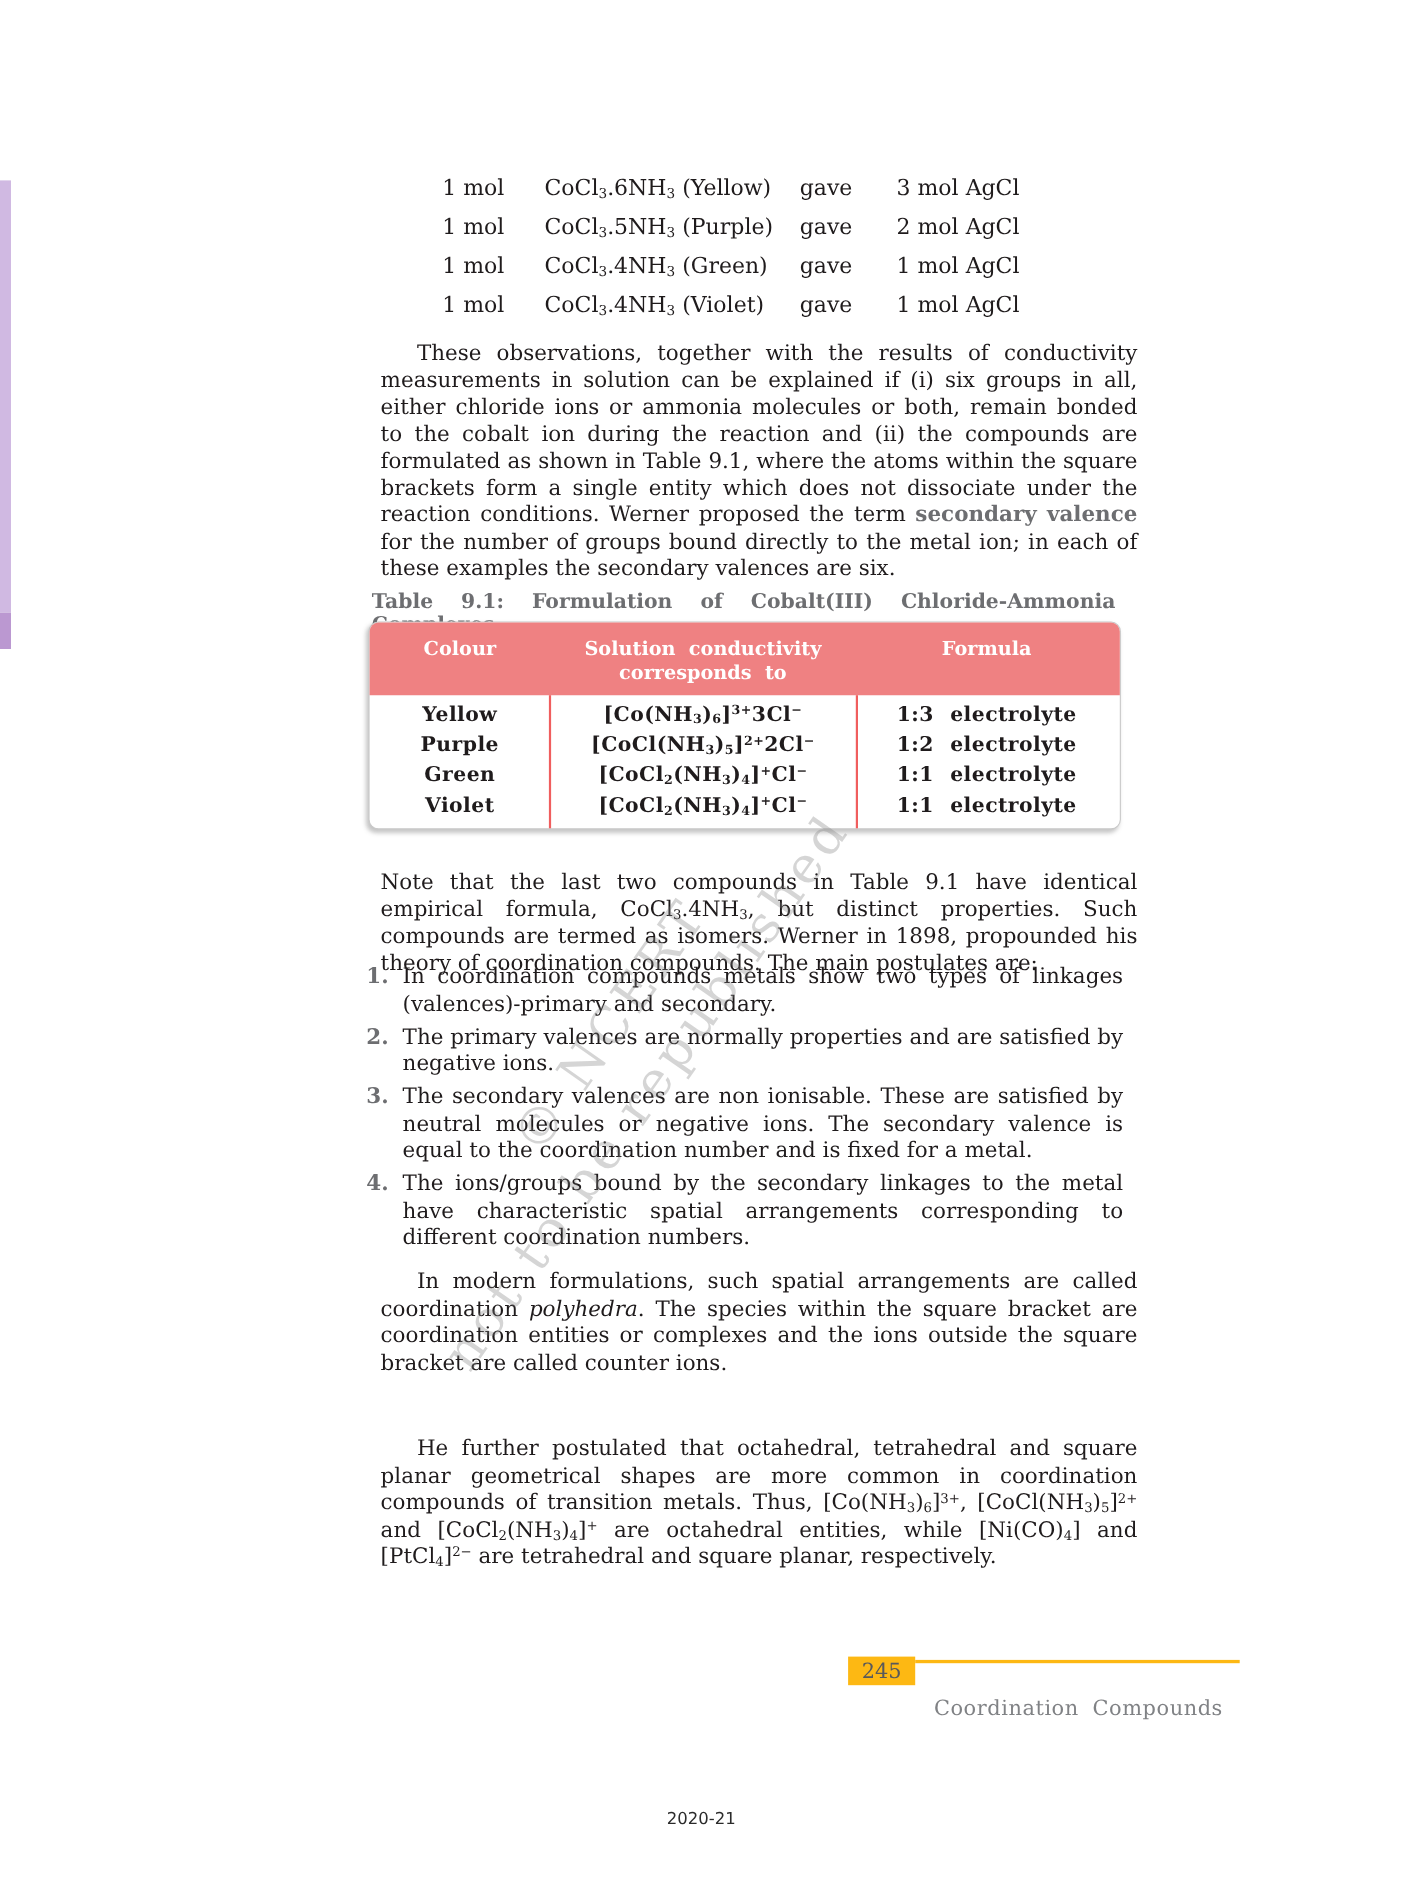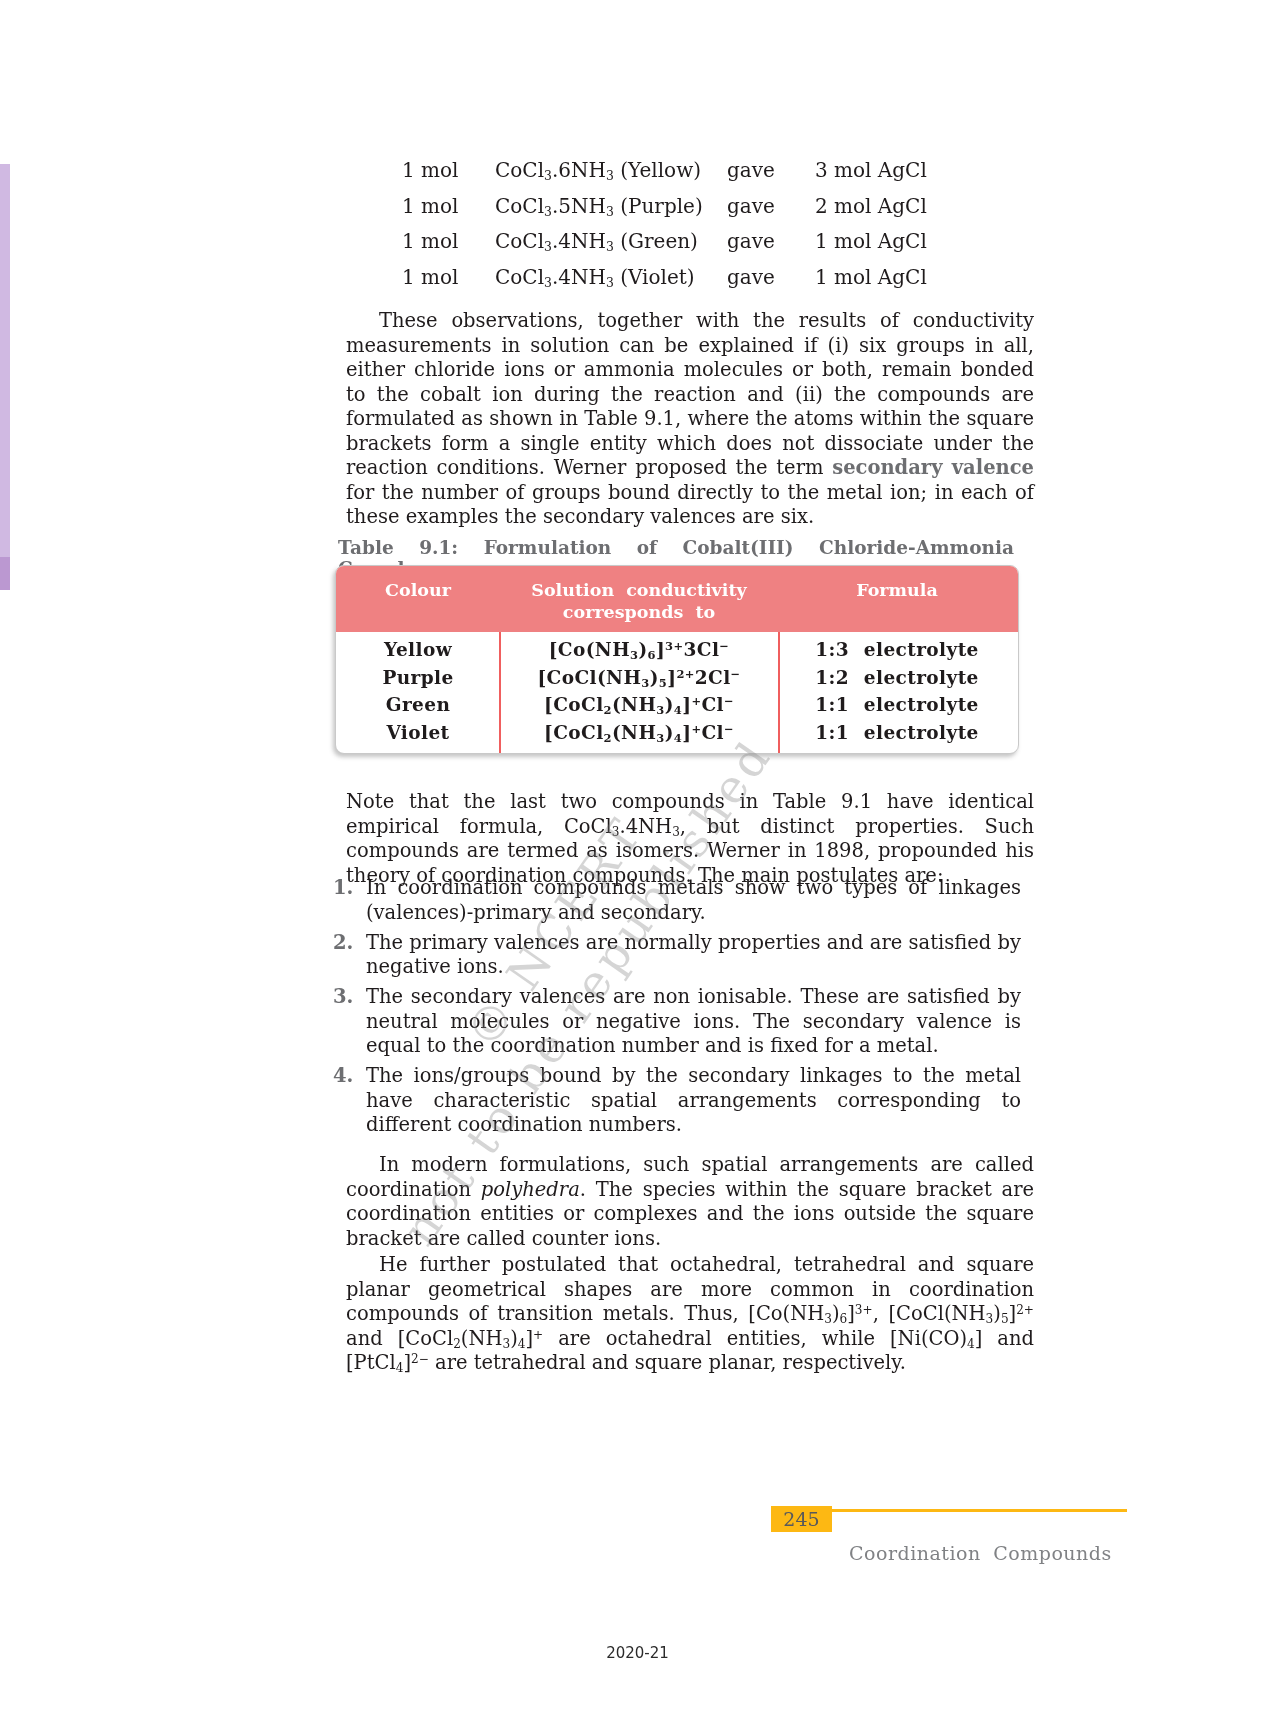--- a/index.html
+++ b/index.html
@@ -15,21 +15,21 @@
   .equations{position:absolute;left:402px;top:153px;display:grid;grid-template-columns:93px 232px 88px auto;font-size:20px;line-height:35.6px;}
   .eq-row{display:contents;}
 
   
   .para{position:absolute;left:333px;width:688px;margin:13px;text-align:justify;font-size:19.5px;line-height:24.5px;}
   .para.indent{text-indent:33px;}
   .para b{color:var(--accent_gray,#6d6e71);}
   .p-observations{top:296px;}
   .p-note{top:777px;}
   .p-modern{top:1140px;}
-  .p-further{top:1240px;}
+  .p-further{top:1292px;}
   sub,sup{line-height:0;font-size:.62em;}
   sub{vertical-align:-.22em;}
   sup{vertical-align:.5em;}
 
   
   .table-title{position:absolute;left:338px;top:537px;width:676px;font-weight:bold;color:var(--accent_gray,#6d6e71);font-size:18.5px;text-align:justify;text-align-last:justify;}
   .ctable{position:absolute;left:323px;top:565px;width:682px;height:187px;background:#fff;border:1px solid #c9c9c9;border-radius:9px;box-shadow:-2px 3px 4px rgba(90,90,90,.35);margin-left:12px;}
   .ctable-header{display:grid;grid-template-columns:164px 278px 238px;height:66px;background:var(--header_bg,#ef8182);border-radius:8px 8px 0 0;color:#fff;font-weight:bold;font-size:17.5px;line-height:22px;}
   .hcell{text-align:center;padding-top:13px;word-spacing:6px;}
   .ctable-body{position:relative;height:117px;padding-top:4px;}

